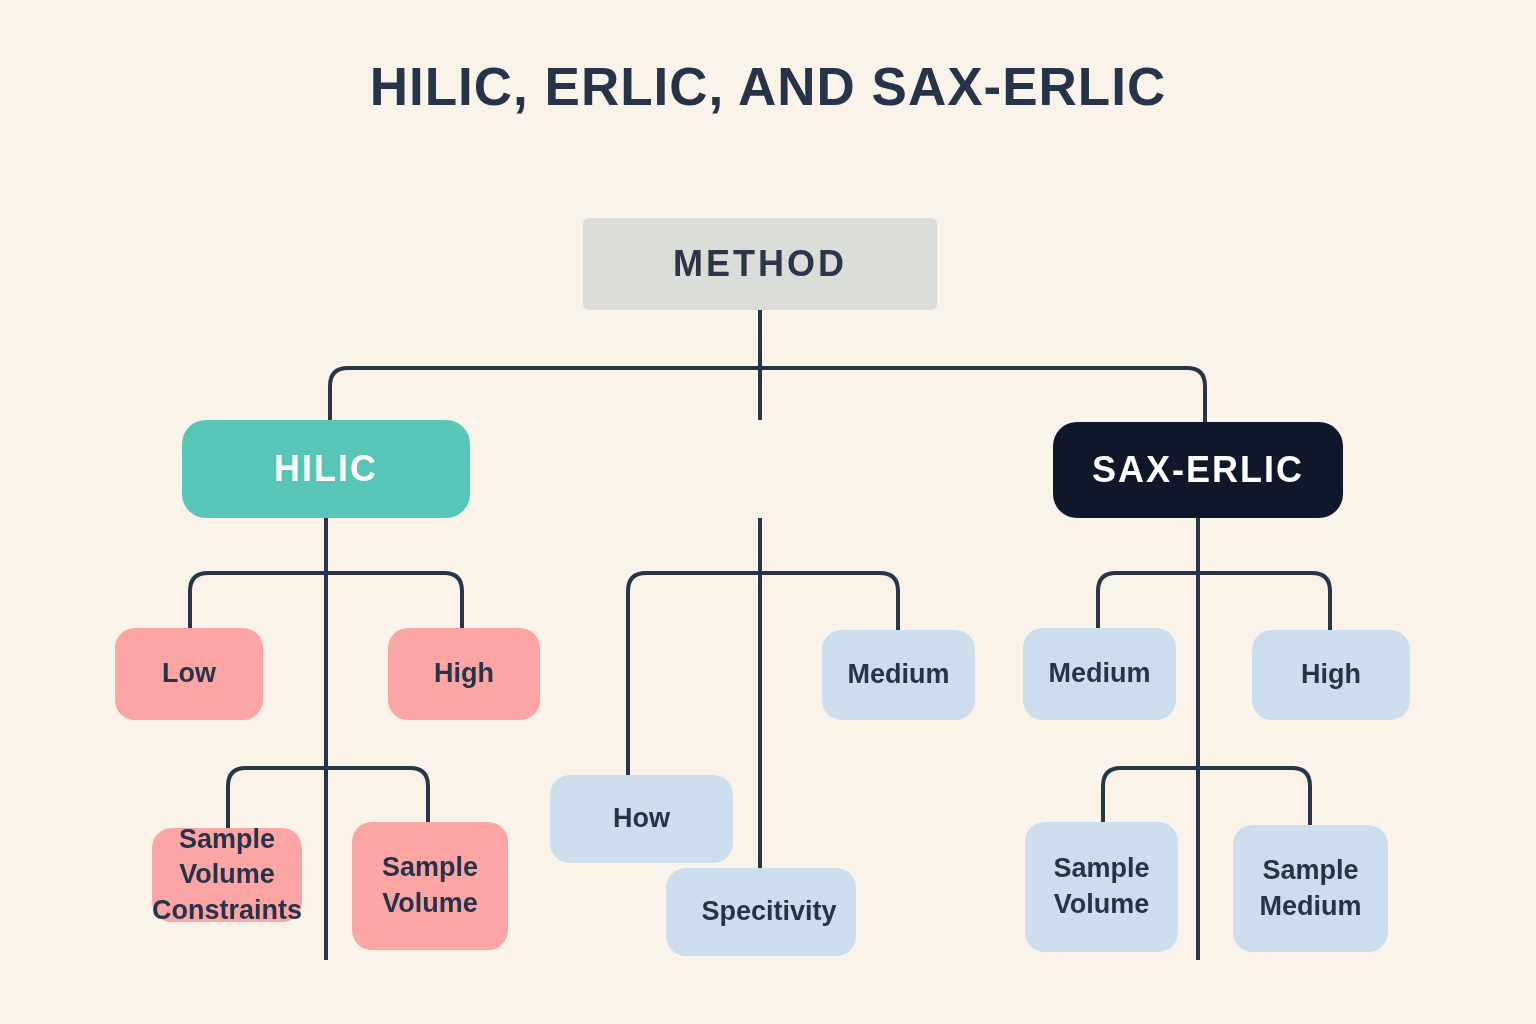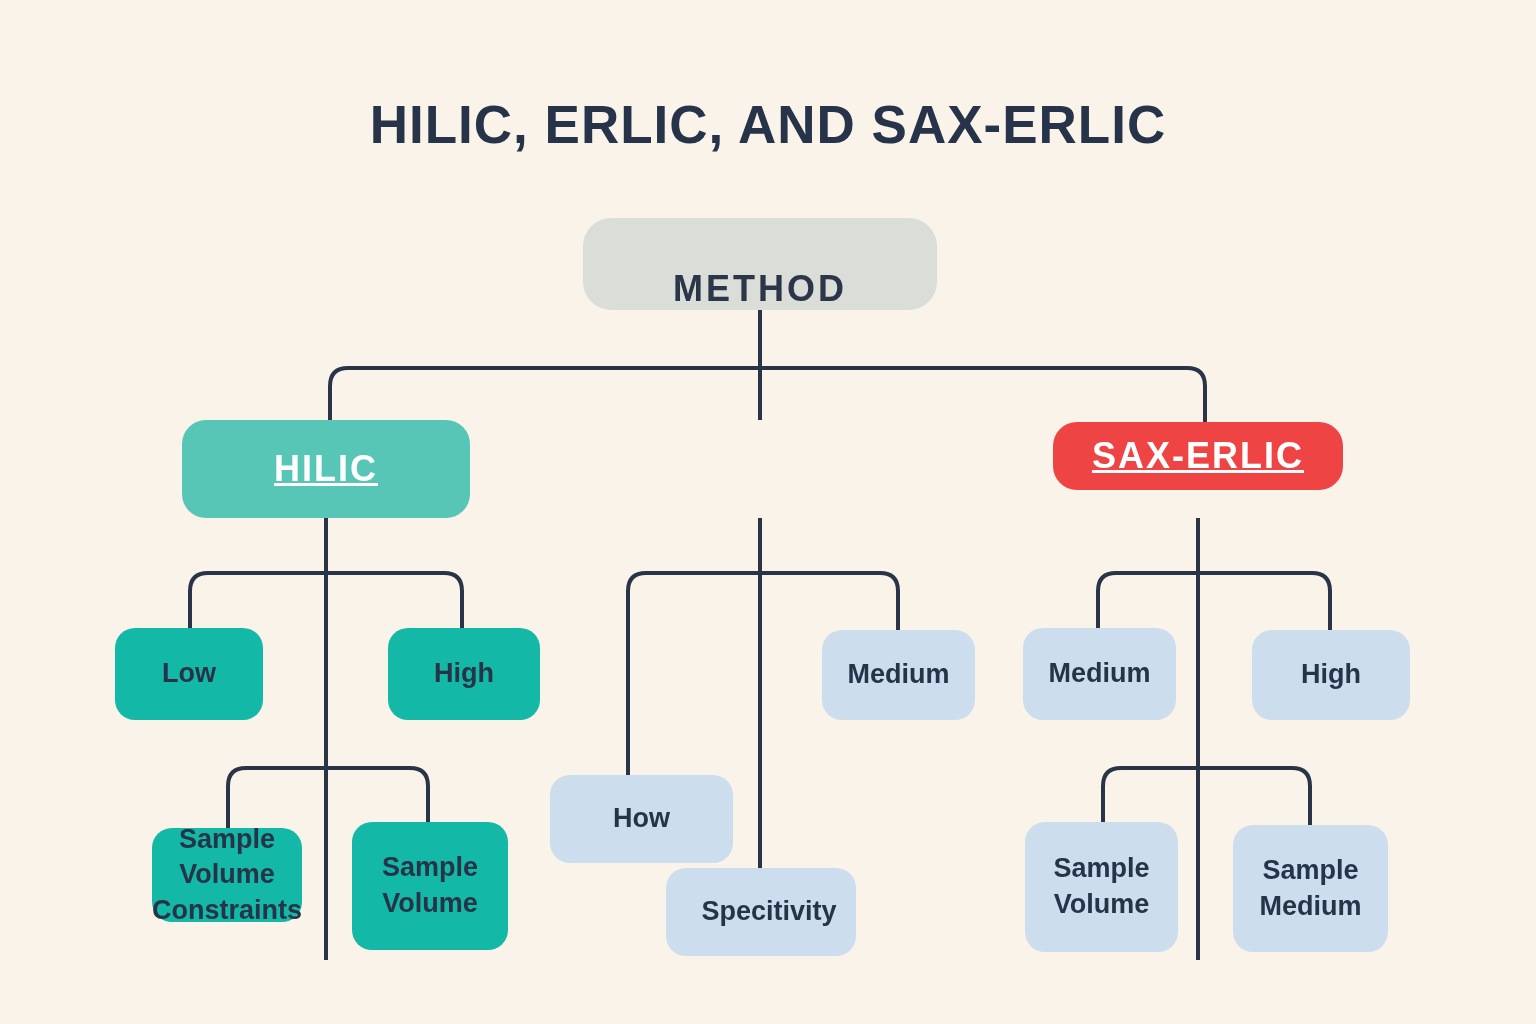--- a/index.html
+++ b/index.html
@@ -3,45 +3,45 @@
 <meta charset="utf-8">
 <style>
   html,body { margin:0; padding:0; background:#faf3ea; }
   .canvas {
     position:relative; width:1536px; height:1024px;
     background:#faf3ea; overflow:hidden;
     font-family:"Liberation Sans", sans-serif; color:#263349;
   }
   .header { position:absolute; top:0; left:0; width:100%; text-align:center; }
   .title {
-    margin-top:94px; font-size:53px; font-weight:bold;
+    margin-top:56px; font-size:53px; font-weight:bold;
     letter-spacing:1px; color:#263349;
   }
   .subtitle {
     margin-top:20px; font-size:29px; font-weight:bold;
     letter-spacing:1.5px; color:#263349;
   }
   svg.connectors { position:absolute; left:0; top:0; width:1536px; height:1024px; }
   svg.connectors path { stroke:#2a3447; stroke-width:4; fill:none; }
   .node {
     position:absolute; display:flex; align-items:center; justify-content:center;
     text-align:center; font-weight:bold; box-sizing:border-box;
   }
   .node span { display:block; width:100%; }
-  .branch { font-size:36px; color:#ffffff; letter-spacing:2px; border-radius:24px;text-decoration:underline; }
+  .branch { font-size:36px; color:#ffffff; letter-spacing:2px; border-radius:24px; }
   .leaf { font-size:27px; color:#263349; border-radius:20px; line-height:1.32; }
-  .mint { background:#14b8a6; }
+  .mint { background:#fca5a5; }
   .lblue { background:#ccdeee; }
 
   #n-method { left:583px; top:218px; width:354px; height:92px;
-    background:#dbddd8; border-radius:28px; font-size:36px;
-    letter-spacing:3px; color:#2b3648;align-items:flex-end; }
+    background:#dbddd8; border-radius:6px; font-size:36px;
+    letter-spacing:3px; color:#2b3648; }
   #n-hilic   { left:182px;  top:420px; width:288px; height:98px; background:#57c6b6; }
   #n-erlic   { left:616px;  top:420px; width:290px; height:98px; background:#5fabdc; }
-  #n-sax     { left:1053px; top:422px; width:290px; height:68px; background:#ef4444; }
+  #n-sax     { left:1053px; top:422px; width:290px; height:96px; background:#0f172a; }
 
   #n-low     { left:115px;  top:628px; width:148px; height:92px; }
   #n-high-h  { left:388px;  top:628px; width:152px; height:92px; }
   #n-med-e   { left:822px;  top:630px; width:153px; height:90px; }
   #n-med-s   { left:1023px; top:628px; width:153px; height:92px; }
   #n-high-s  { left:1252px; top:630px; width:158px; height:90px; }
   #n-how     { left:550px;  top:775px; width:183px; height:88px; }
   #n-spec    { left:666px;  top:868px; width:190px; height:88px;padding-left:16px; }
   #n-svc     { left:152px;  top:828px; width:150px; height:94px; }
   #n-svc span { width:190px; margin:0 -20px; }

